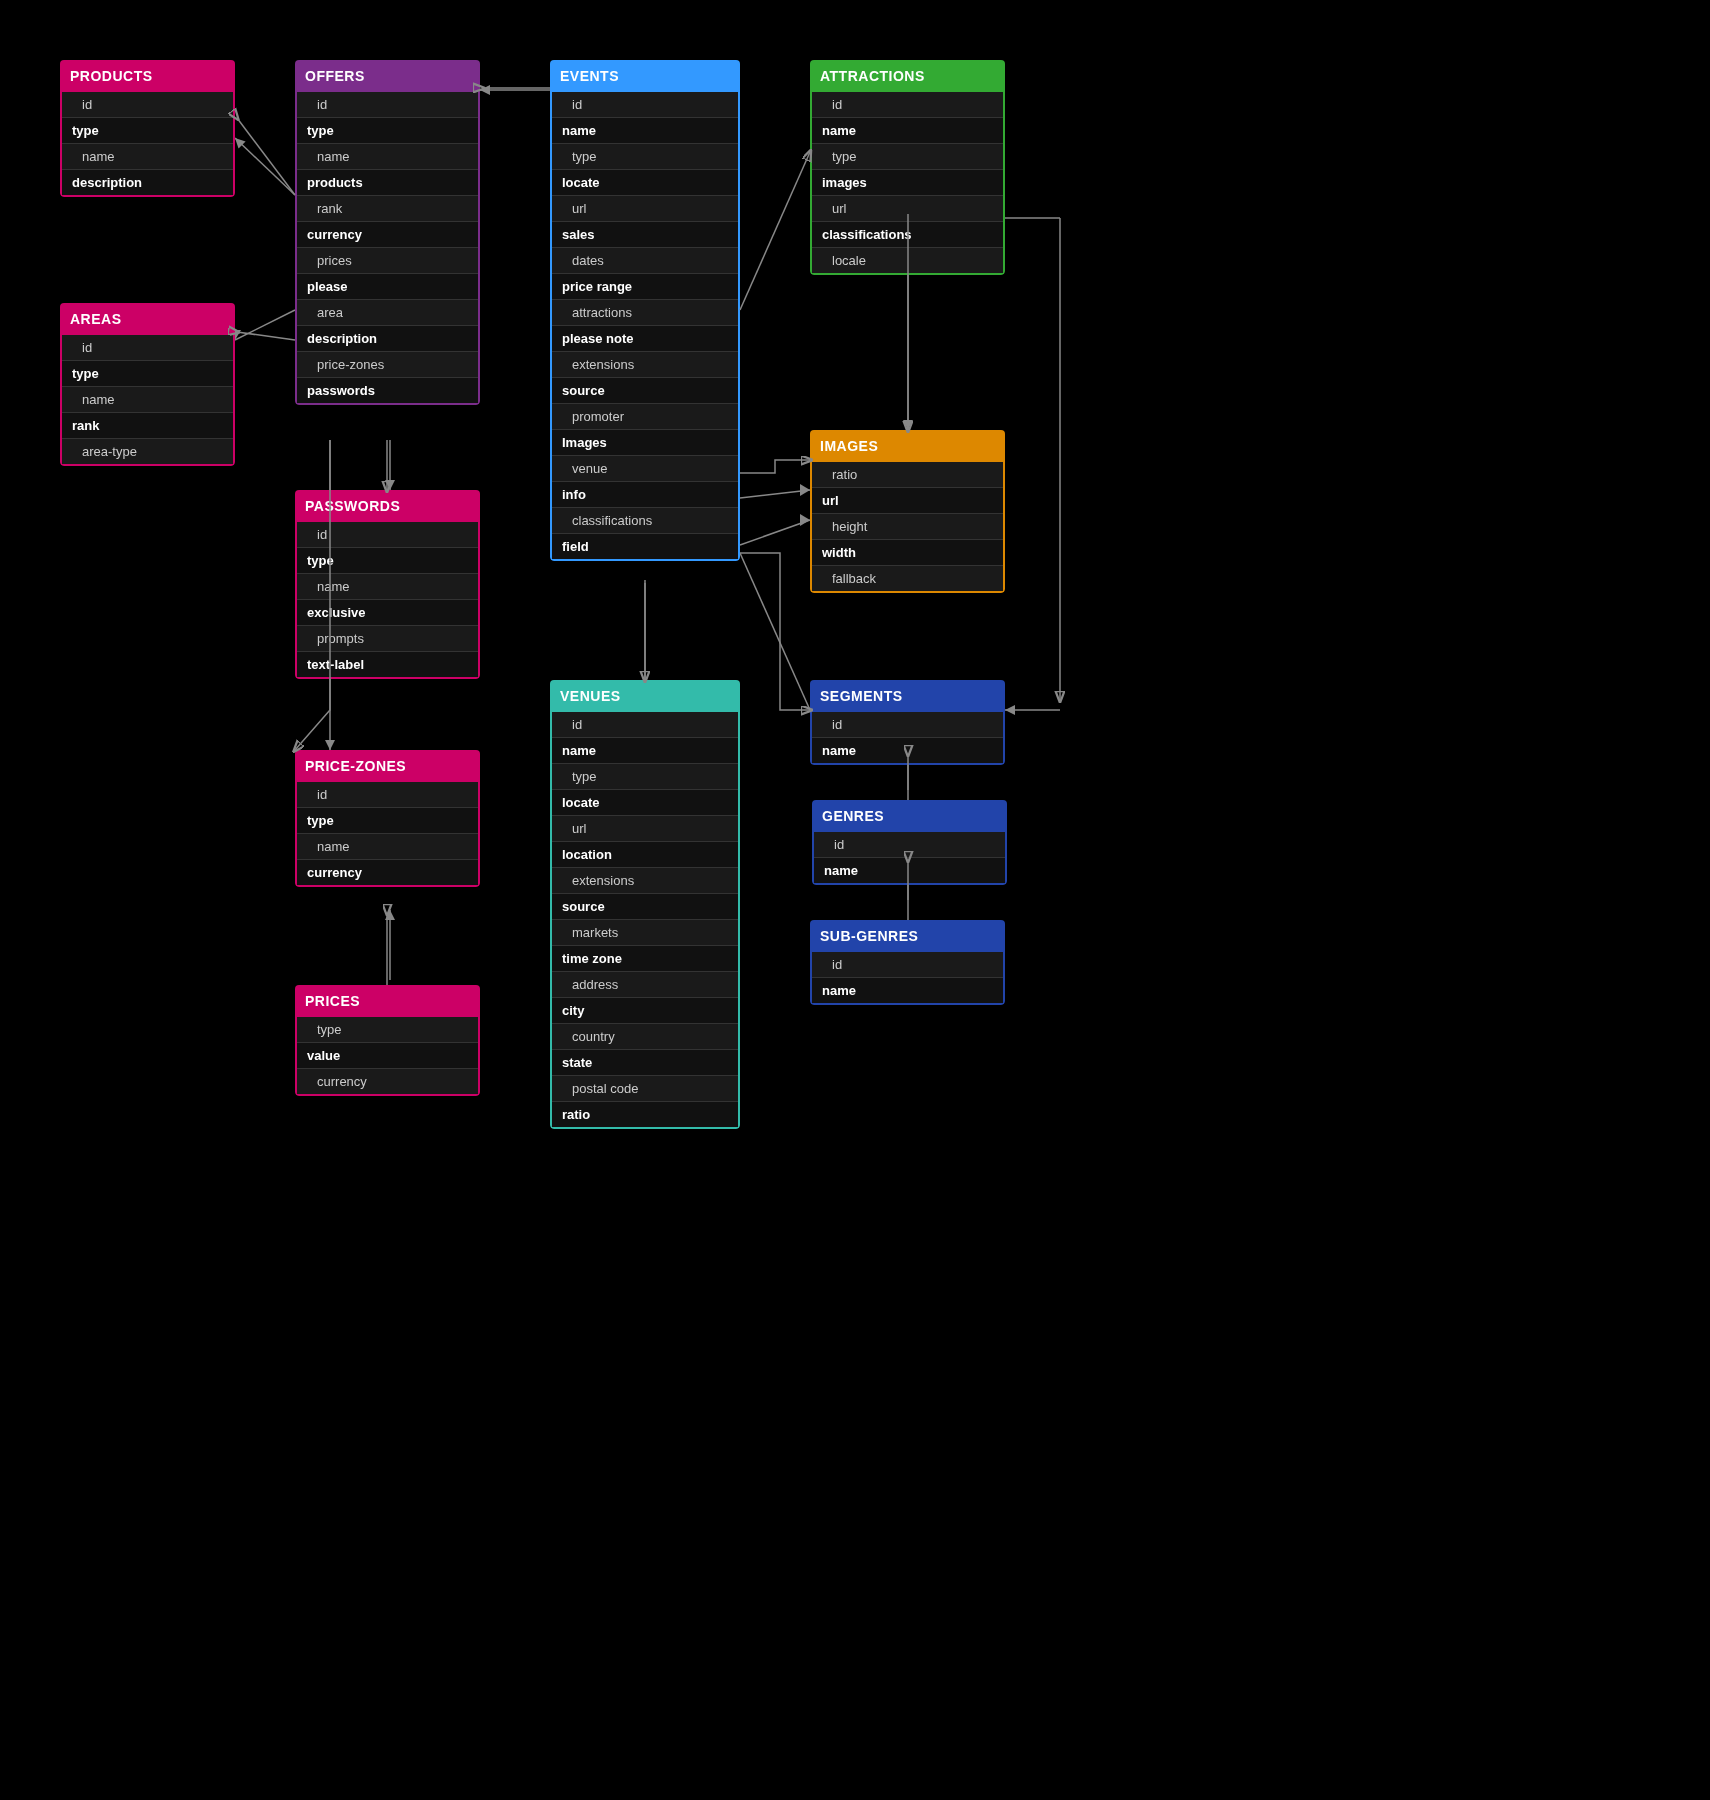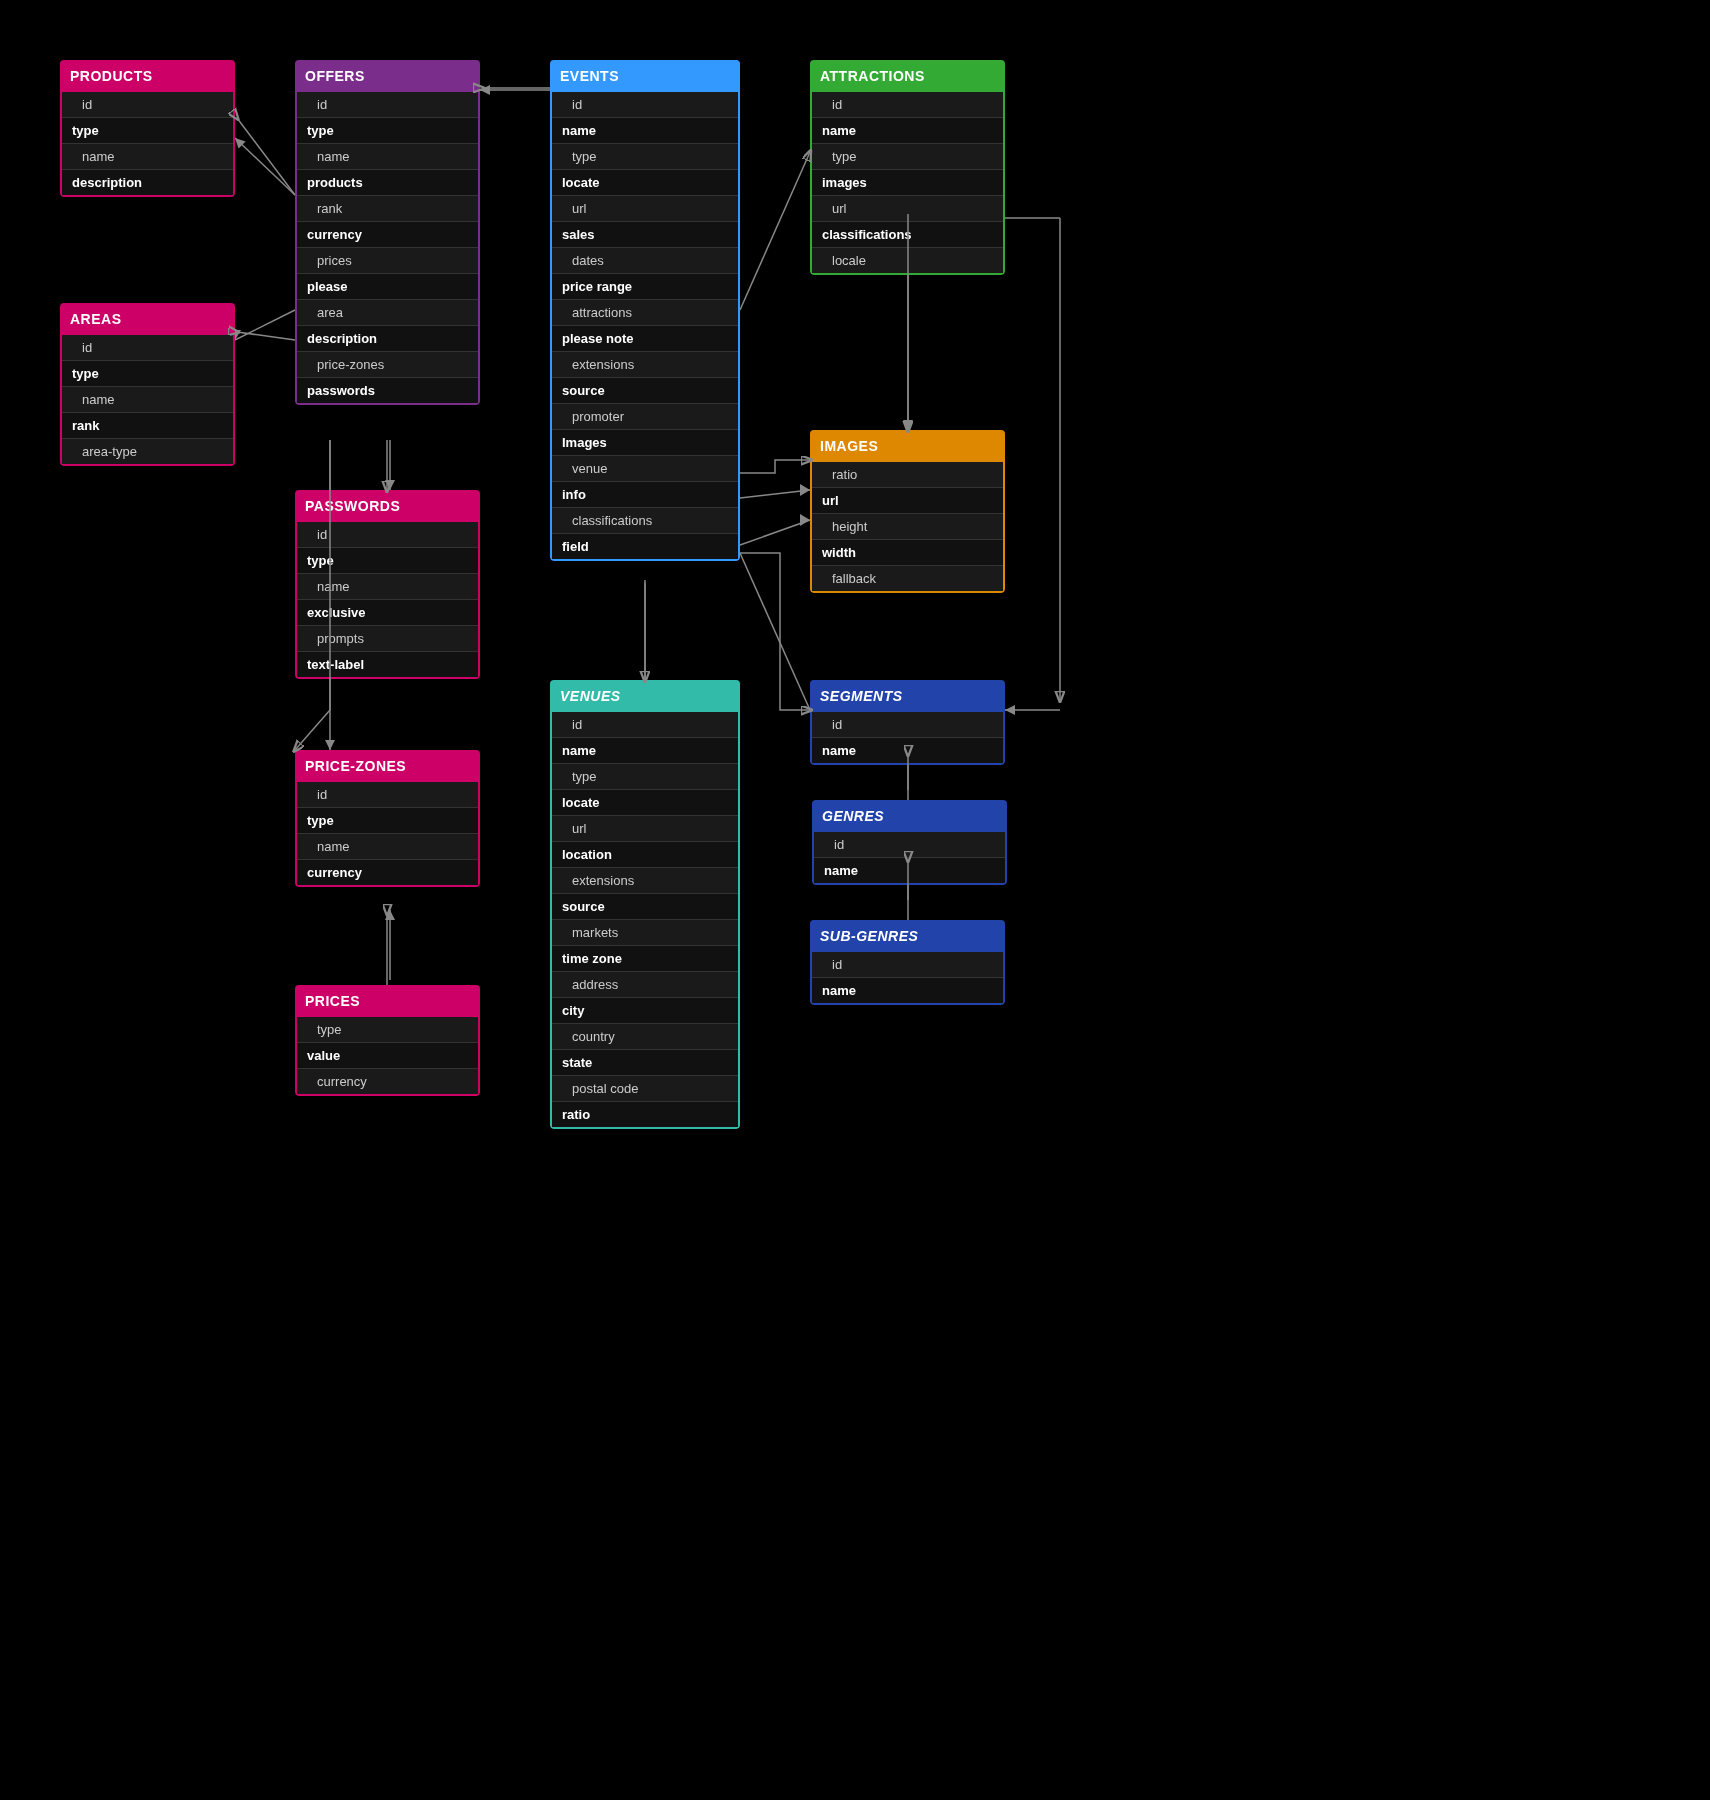--- a/index.html
+++ b/index.html
@@ -71,27 +71,27 @@
 
     .purple .entity-header { background: #7b2d8b; }
     .purple .entity-body { border-color: #7b2d8b; }
 
     .blue .entity-header { background: #3399ff; }
     .blue .entity-body { border-color: #3399ff; }
 
     .green .entity-header { background: #33aa33; }
     .green .entity-body { border-color: #33aa33; }
 
-    .teal .entity-header { background: #33bbaa; font-style: italic; }
+    .teal .entity-header { background: #33bbaa; }
     .teal .entity-body { border-color: #33bbaa; }
 
     .orange .entity-header { background: #dd8800; }
     .orange .entity-body { border-color: #dd8800; }
 
-    .darkblue .entity-header { background: #2244aa; font-style: italic; }
+    .darkblue .entity-header { background: #2244aa; }
     .darkblue .entity-body { border-color: #2244aa; }
 
     
     .connectors {
       position: absolute;
       top: 0;
       left: 0;
       width: 1710px;
       height: 1800px;
       pointer-events: none;

